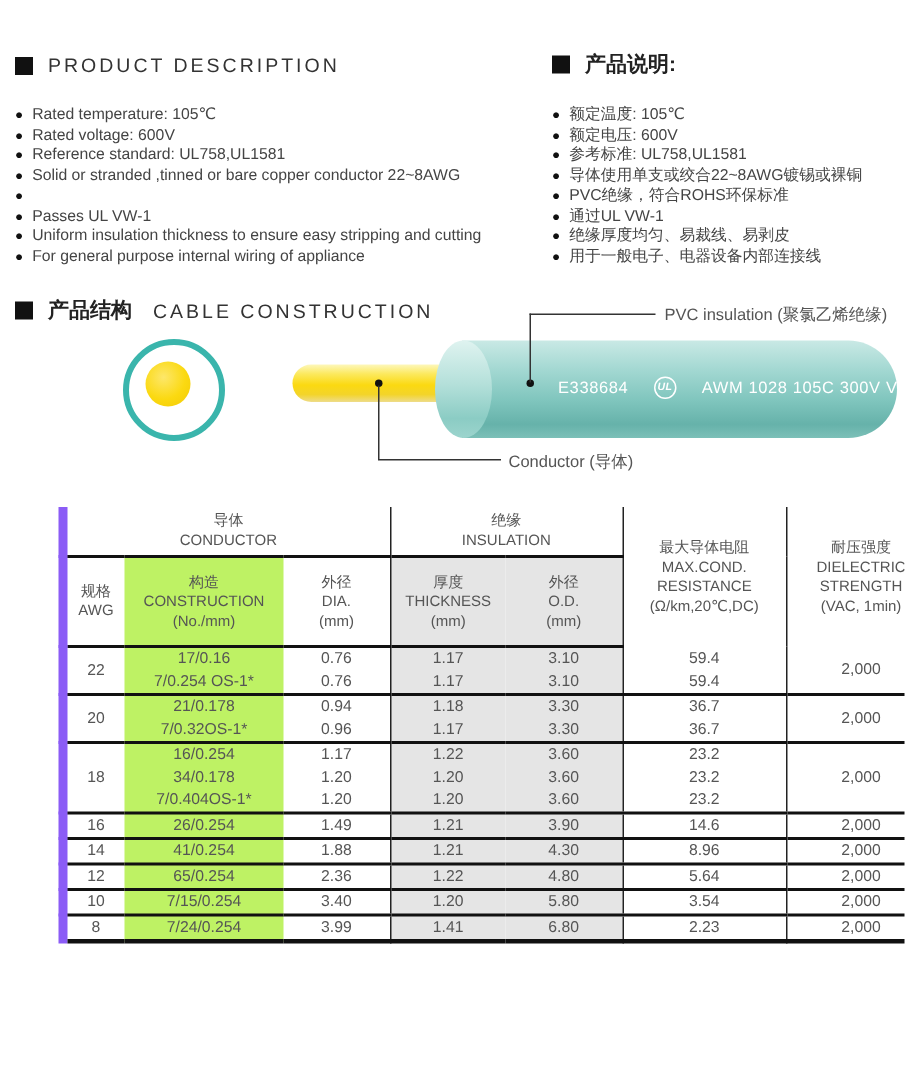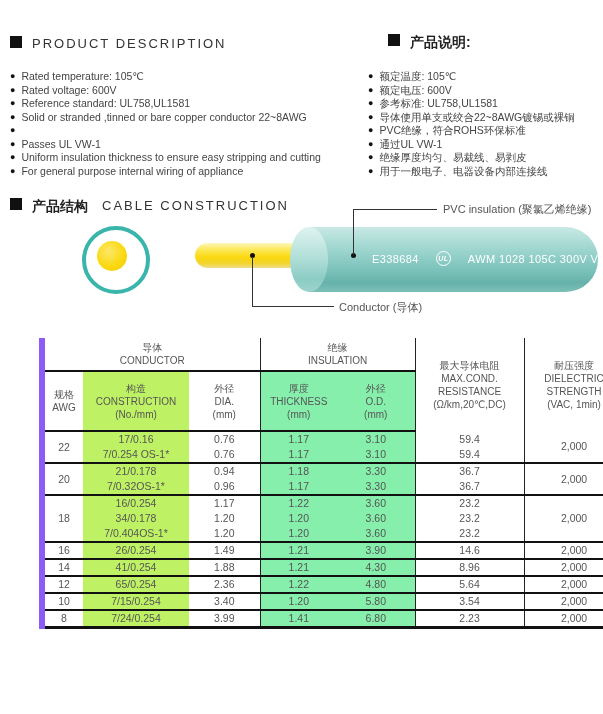--- a/index.html
+++ b/index.html
@@ -3,21 +3,21 @@
 <meta charset="utf-8">
 <style>
   html,body{margin:0;padding:0;}
   body{
     width:603px;height:714px;position:relative;background:#fff;overflow:hidden;
     font-family:"Liberation Sans","DejaVu Sans",sans-serif;color:#555;
     -webkit-font-smoothing:antialiased;
   }
   .abs{position:absolute;}
   
-  .sec-head{display:flex;gap:10px;}
+  .sec-head{display:flex;align-items:center;gap:10px;}
   .sq{width:12px;height:12px;background:#111;flex:0 0 auto;}
   .sec-title-en{font-size:13px;letter-spacing:2px;color:#333;}
   .sec-title-cn{font-size:14px;font-weight:bold;color:#222;}
   
   .blist{display:flex;flex-direction:column;gap:1.5px;}
   .bullet-item{display:flex;align-items:flex-start;font-size:10.5px;line-height:12px;color:#444;white-space:nowrap;}
   .bullet-item .dot{font-size:9px;line-height:12px;margin-right:6px;color:#111;}
   
   .xsec-ring{width:60px;height:60px;border:4px solid #3ab5ac;border-radius:50%;background:#fff;}
   .xsec-core{width:30px;height:30px;border-radius:50%;
@@ -38,21 +38,21 @@
   
   table.spec{border-collapse:collapse;table-layout:fixed;width:582px;
     border-left:6px solid #8b5cf6;border-right:1px solid #222;border-bottom:3px solid #111;margin-left:24px;}
   table.spec th,table.spec td{padding:0;font-weight:normal;text-align:center;vertical-align:middle;}
   .hline{font-size:10px;line-height:13px;color:#555;}
   .grow th{border-bottom:2px solid #111;height:32px;}
   .srow th{border-bottom:2px solid #111;height:58px;}
   th.rspan{border-bottom:none;}
   .bl{border-left:1px solid #222;}
   .bg-y{background:#bef264;}
-  .bg-b{background:#86efac;}
+  .bg-b{background:#e5e5e5;}
   td.cell{border-bottom:2px solid #111;padding:6px 0;}
   .cline{font-size:10.5px;line-height:15px;color:#555;white-space:nowrap;}
 </style>
 </head>
 <body>
 
 <div class="abs sec-head" style="left:10px;top:36px;">
   <span class="sq"></span>
   <span class="sec-title-en">PRODUCT DESCRIPTION</span>
 </div>
@@ -83,21 +83,21 @@
     <div class="bullet-item">
       <span class="dot">●</span>
       <span>Uniform insulation thickness to ensure easy stripping and cutting</span>
     </div>
     <div class="bullet-item">
       <span class="dot">●</span>
       <span>For general purpose internal wiring of appliance</span>
     </div>
   </div>
 
-<div class="abs sec-head" style="left:388px;top:34px;">
+<div class="abs sec-head" style="left:368px;top:34px;">
   <span class="sq"></span>
   <span class="sec-title-cn">产品说明:</span>
 </div>
 <div class="abs blist" style="left:368px;top:70px;width:228px;" id="desc-cn-list">
     <div class="bullet-item">
       <span class="dot">●</span>
       <span>额定温度: 105℃</span>
     </div>
     <div class="bullet-item">
       <span class="dot">●</span>

